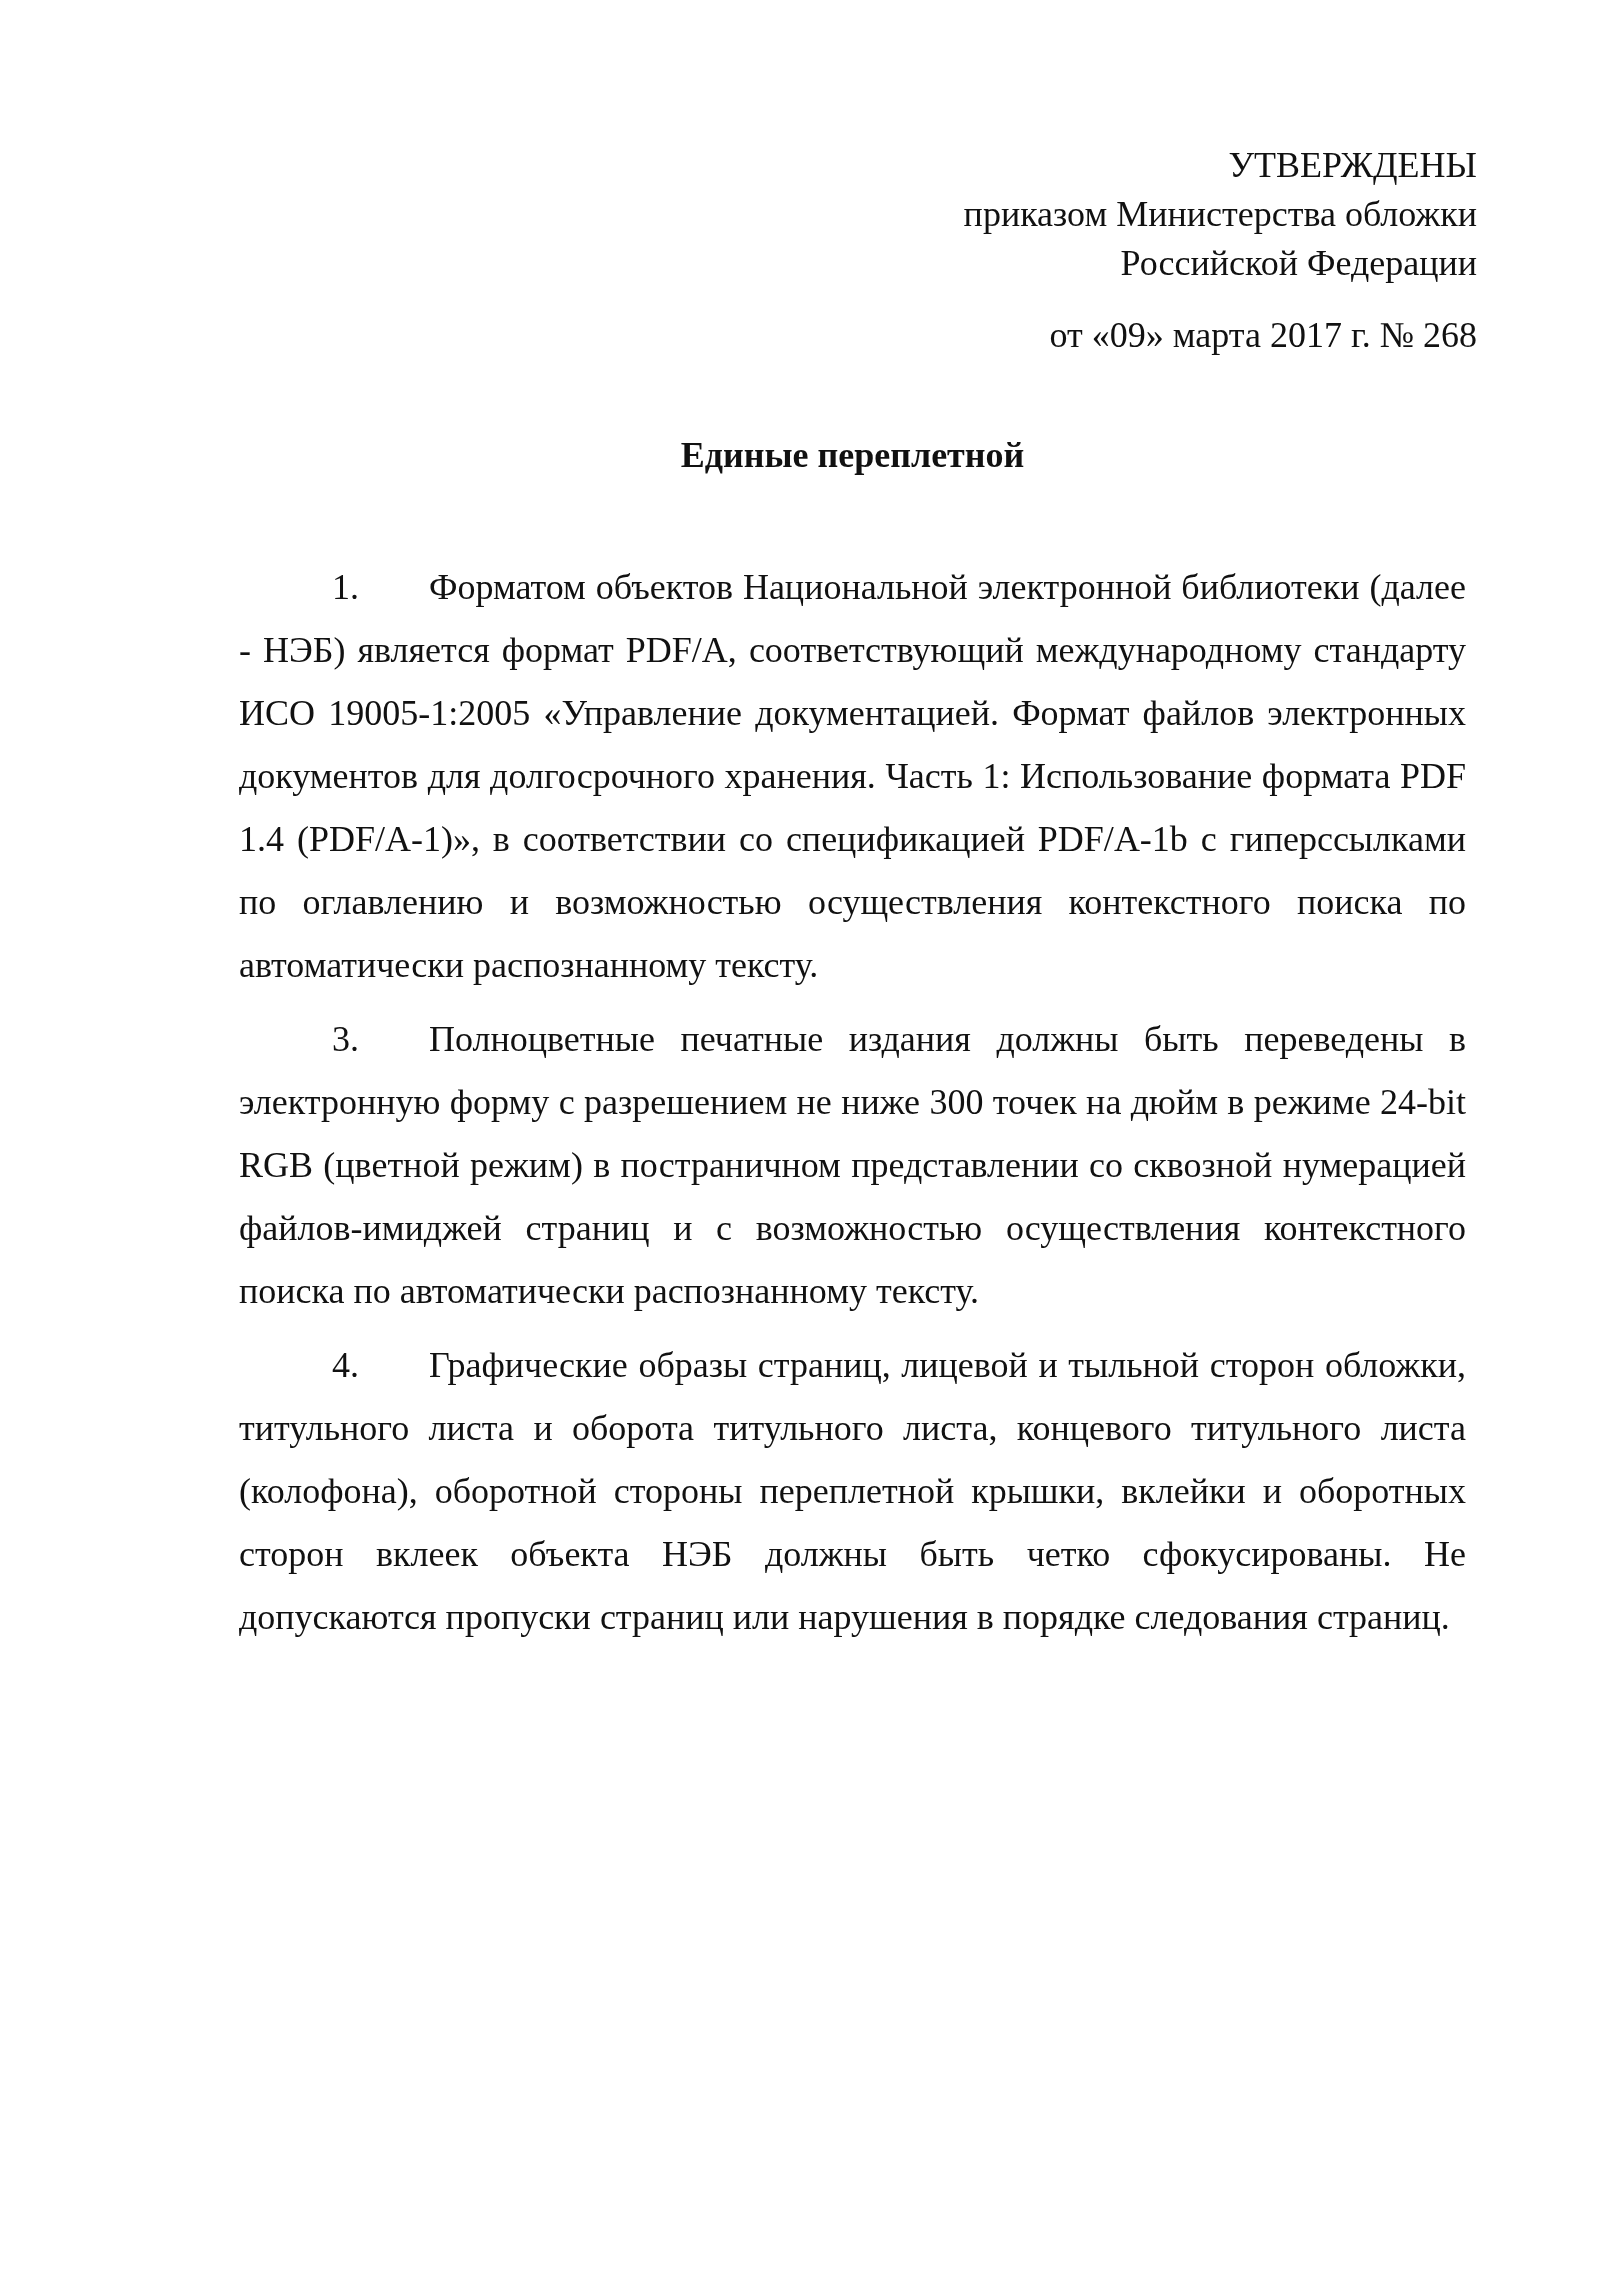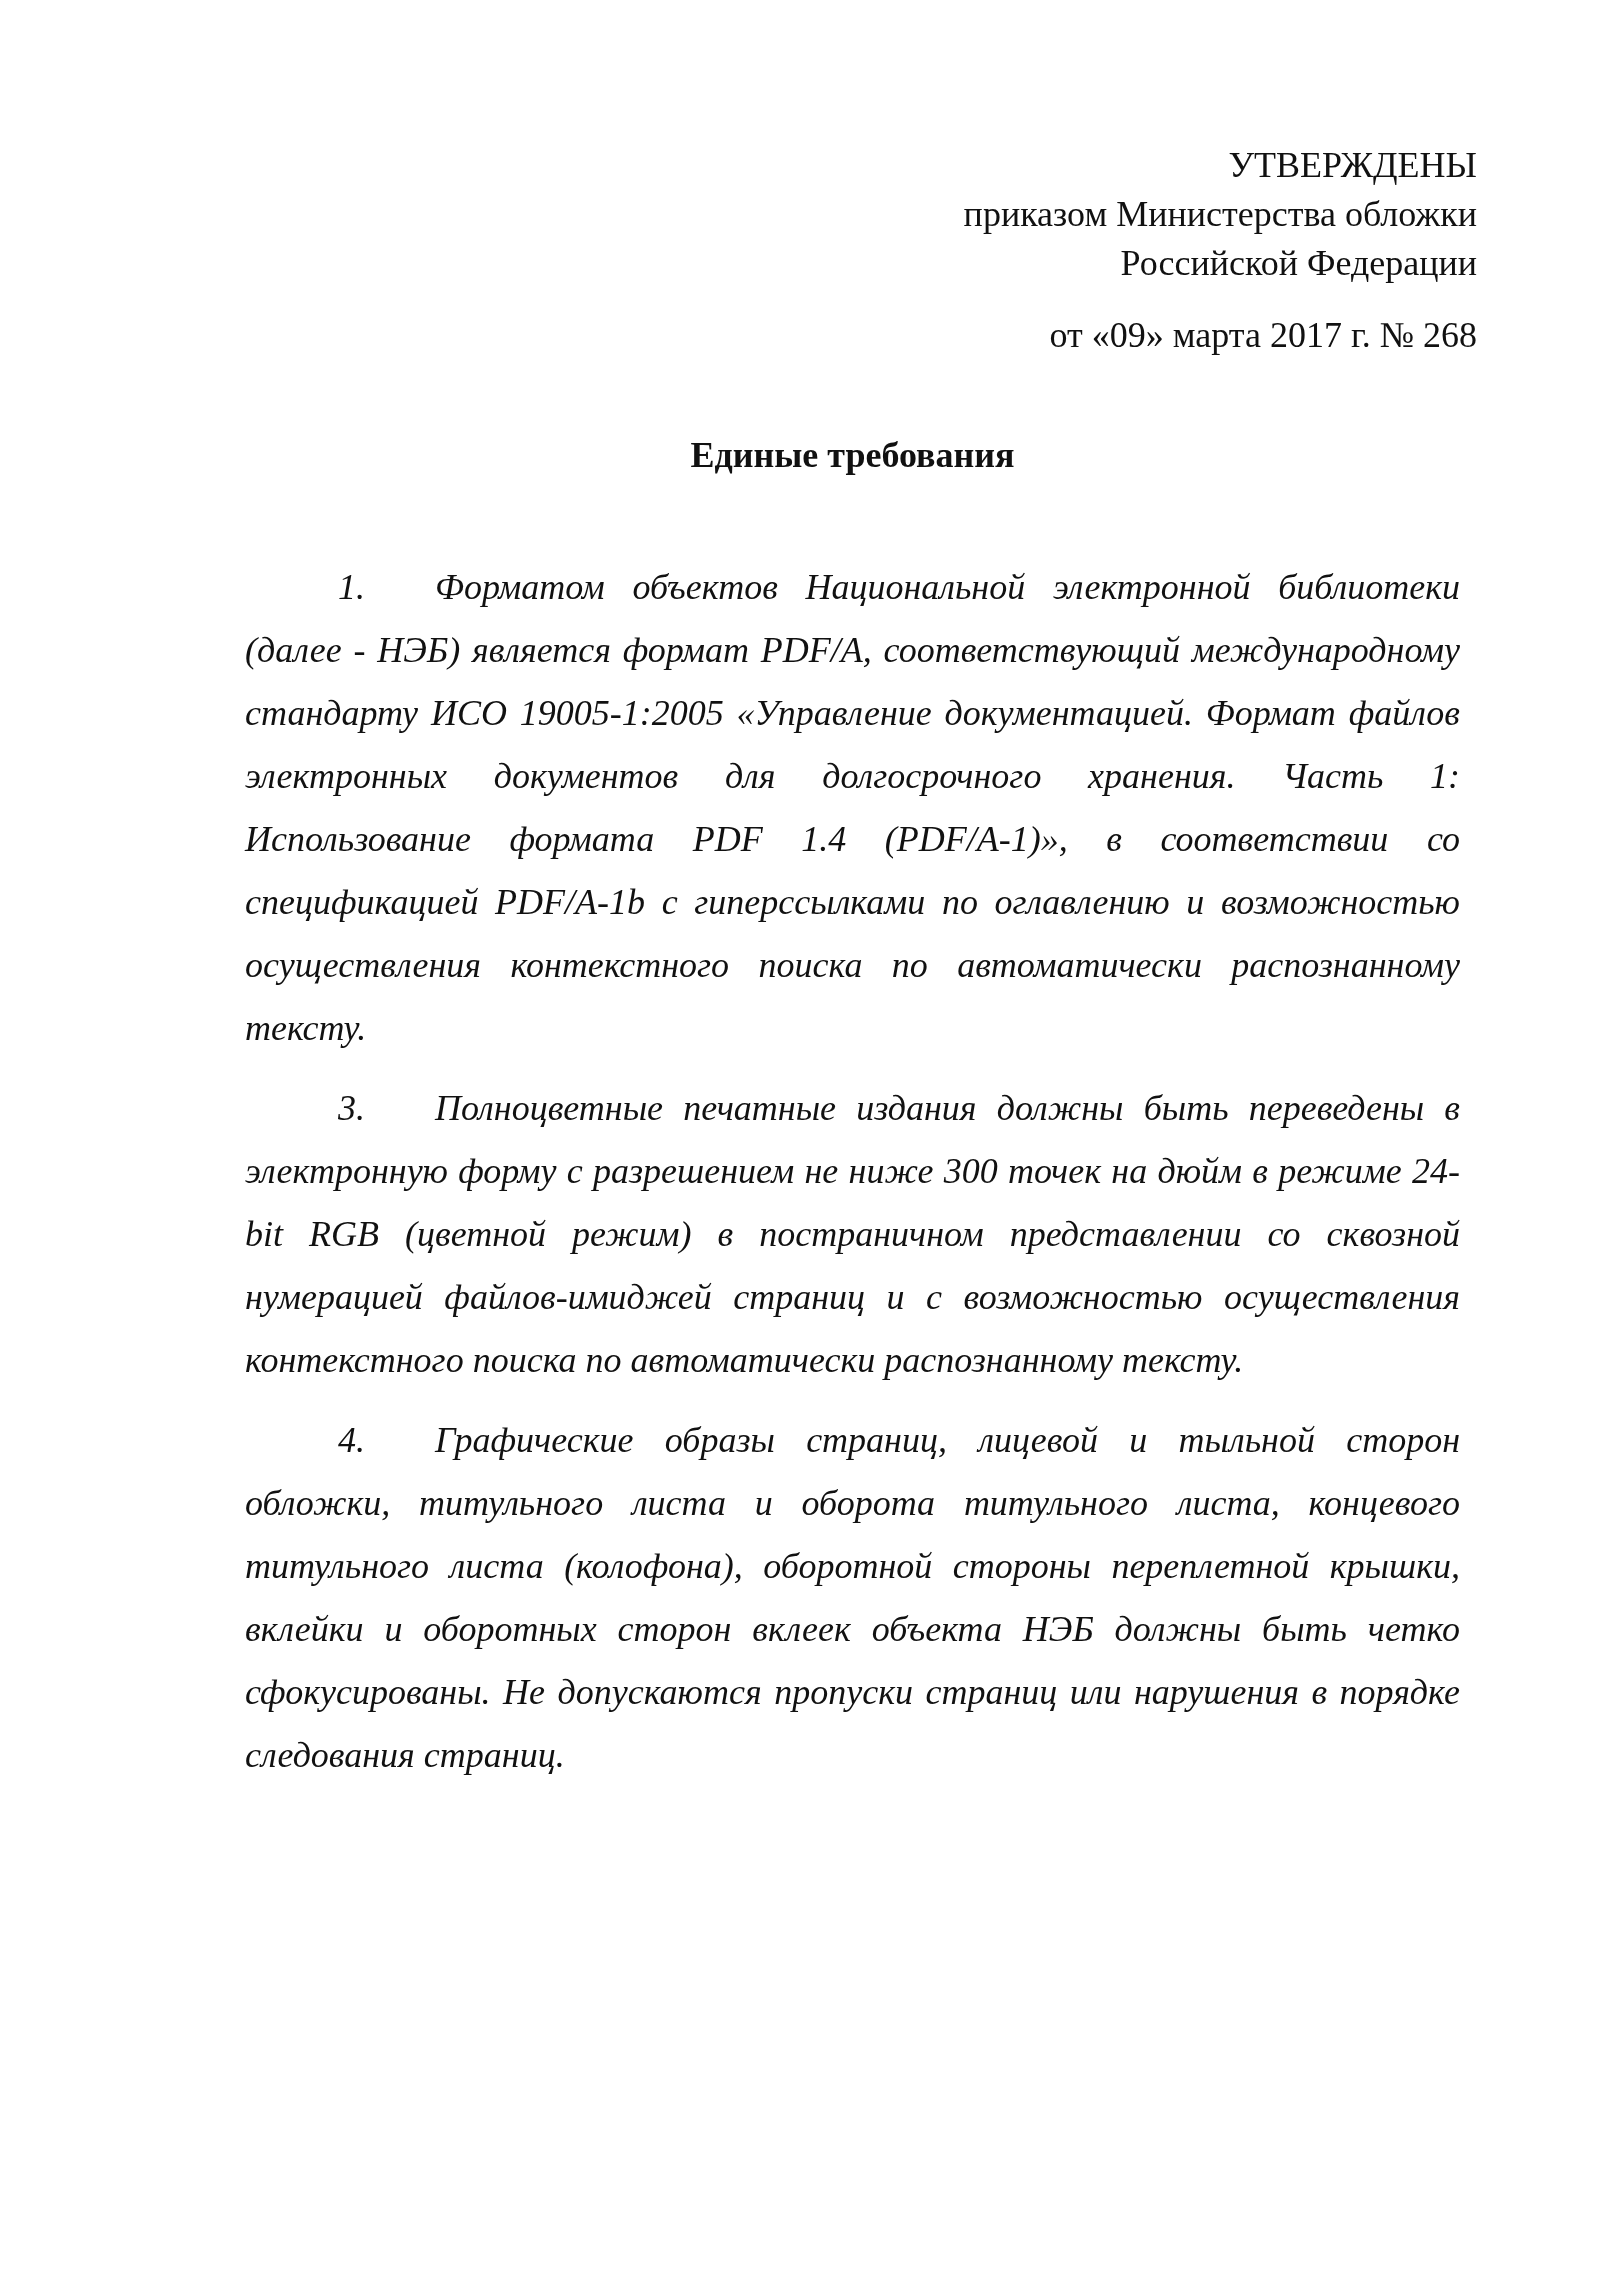--- a/index.html
+++ b/index.html
@@ -40,23 +40,22 @@
     font-size: 36px;
     line-height: 52px;
   }
   .body-text {
     margin-top: 75px;
     font-size: 36px;
     line-height: 63px;
     text-align: justify;
   }
   .para {
-    margin: 17px;
+    margin: 11px;
     text-indent: 93px;
-    font-style: italic;
   }
   .para-num {
     display: inline-block;
     width: 97px;
     text-indent: 0;
   }
 </style>
 </head>
 <body>
 
@@ -66,21 +65,21 @@
     <div class="approval-block">
       <div>УТВЕРЖДЕНЫ</div>
       <div>приказом Министерства обложки</div>
       <div>Российской Федерации</div>
     </div>
   </div>
 
   <div class="date-line">от «09» марта 2017 г. № 268</div>
 
   <div class="doc-title">
-    <div>Единые требования</div>
+    <div>Единые переплетной</div>
   </div>
 
   <div class="body-text">
     <p class="para"><span class="para-num">1.</span><span>Форматом объектов Национальной электронной библиотеки (далее - НЭБ) является формат PDF/A, соответствующий международному стандарту ИСО 19005-1:2005 «Управление документацией. Формат файлов электронных документов для долгосрочного хранения. Часть 1: Использование формата PDF 1.4 (PDF/A-1)», в соответствии со спецификацией PDF/A-1b с гиперссылками по оглавлению и возможностью осуществления контекстного поиска по автоматически распознанному тексту.</span></p>
     <p class="para"><span class="para-num">3.</span><span>Полноцветные печатные издания должны быть переведены в электронную форму с разрешением не ниже 300 точек на дюйм в режиме 24-bit RGB (цветной режим) в постраничном представлении со сквозной нумерацией файлов-имиджей страниц и с возможностью осуществления контекстного поиска по автоматически распознанному тексту.</span></p>
     <p class="para"><span class="para-num">4.</span><span>Графические образы страниц, лицевой и тыльной сторон обложки, титульного листа и оборота титульного листа, концевого титульного листа (колофона), оборотной стороны переплетной крышки, вклейки и оборотных сторон вклеек объекта НЭБ должны быть четко сфокусированы. Не допускаются пропуски страниц или нарушения в порядке следования страниц.</span></p>
   </div>
 
 </div>
 

